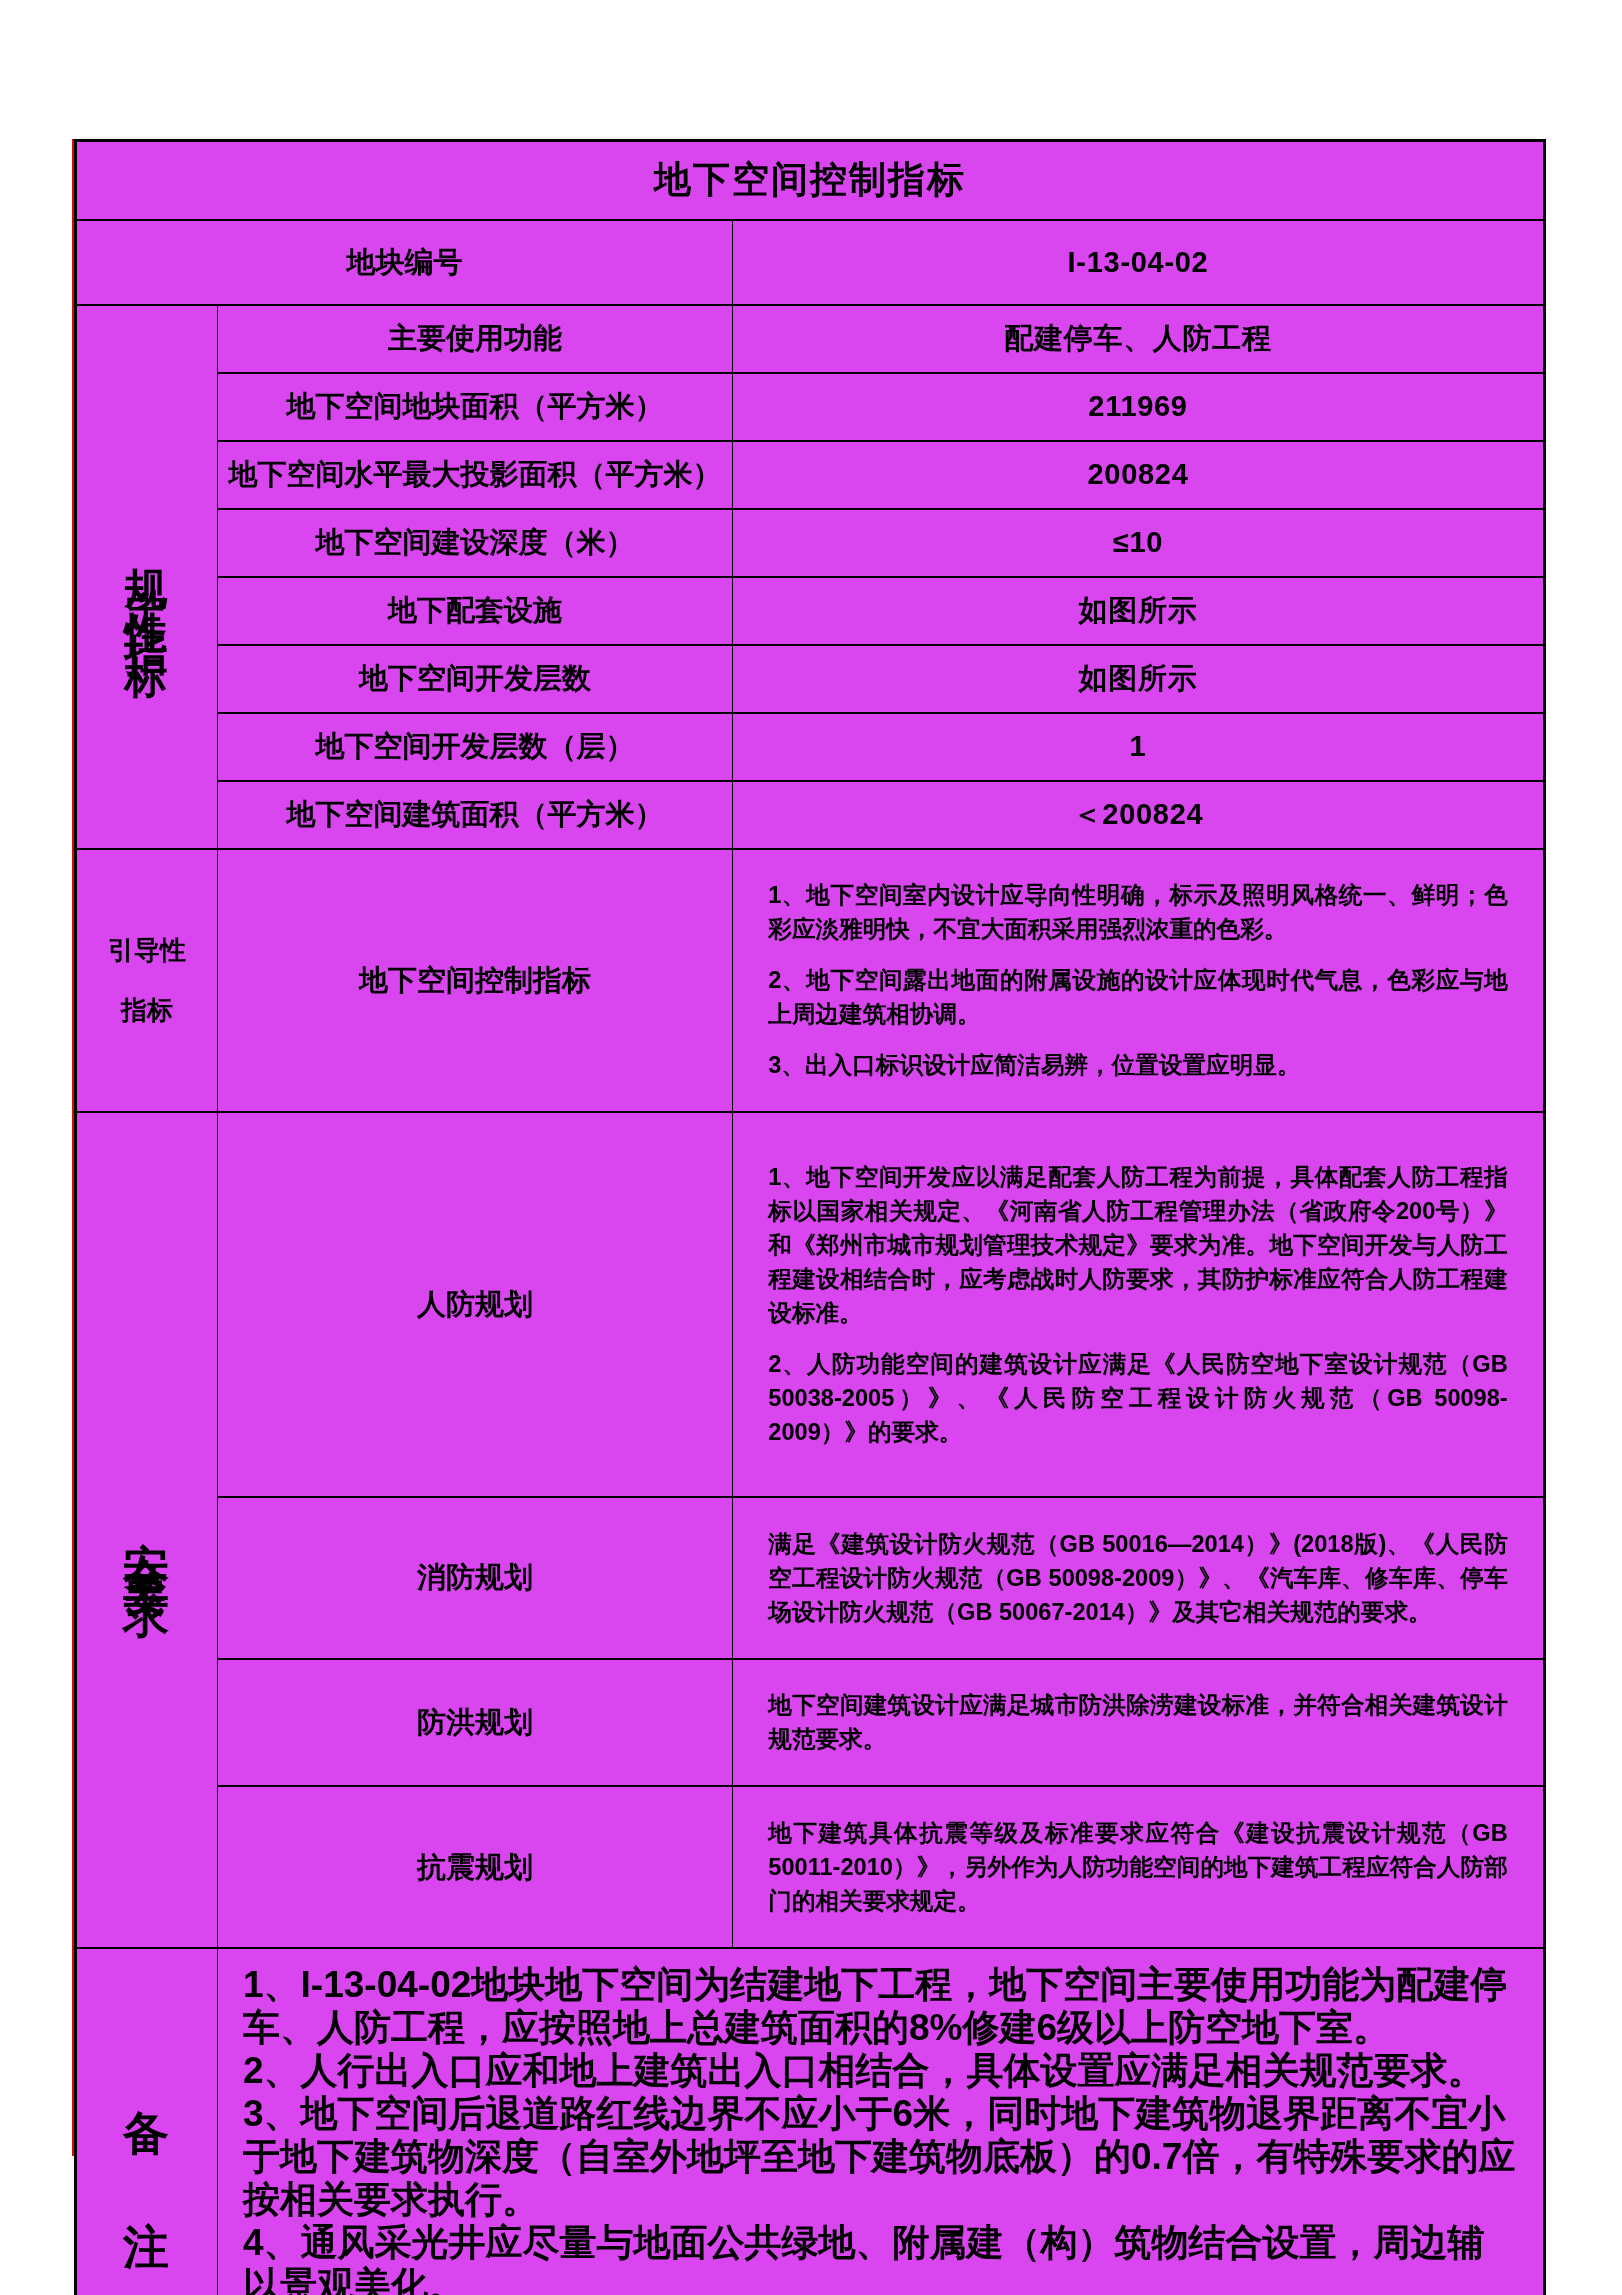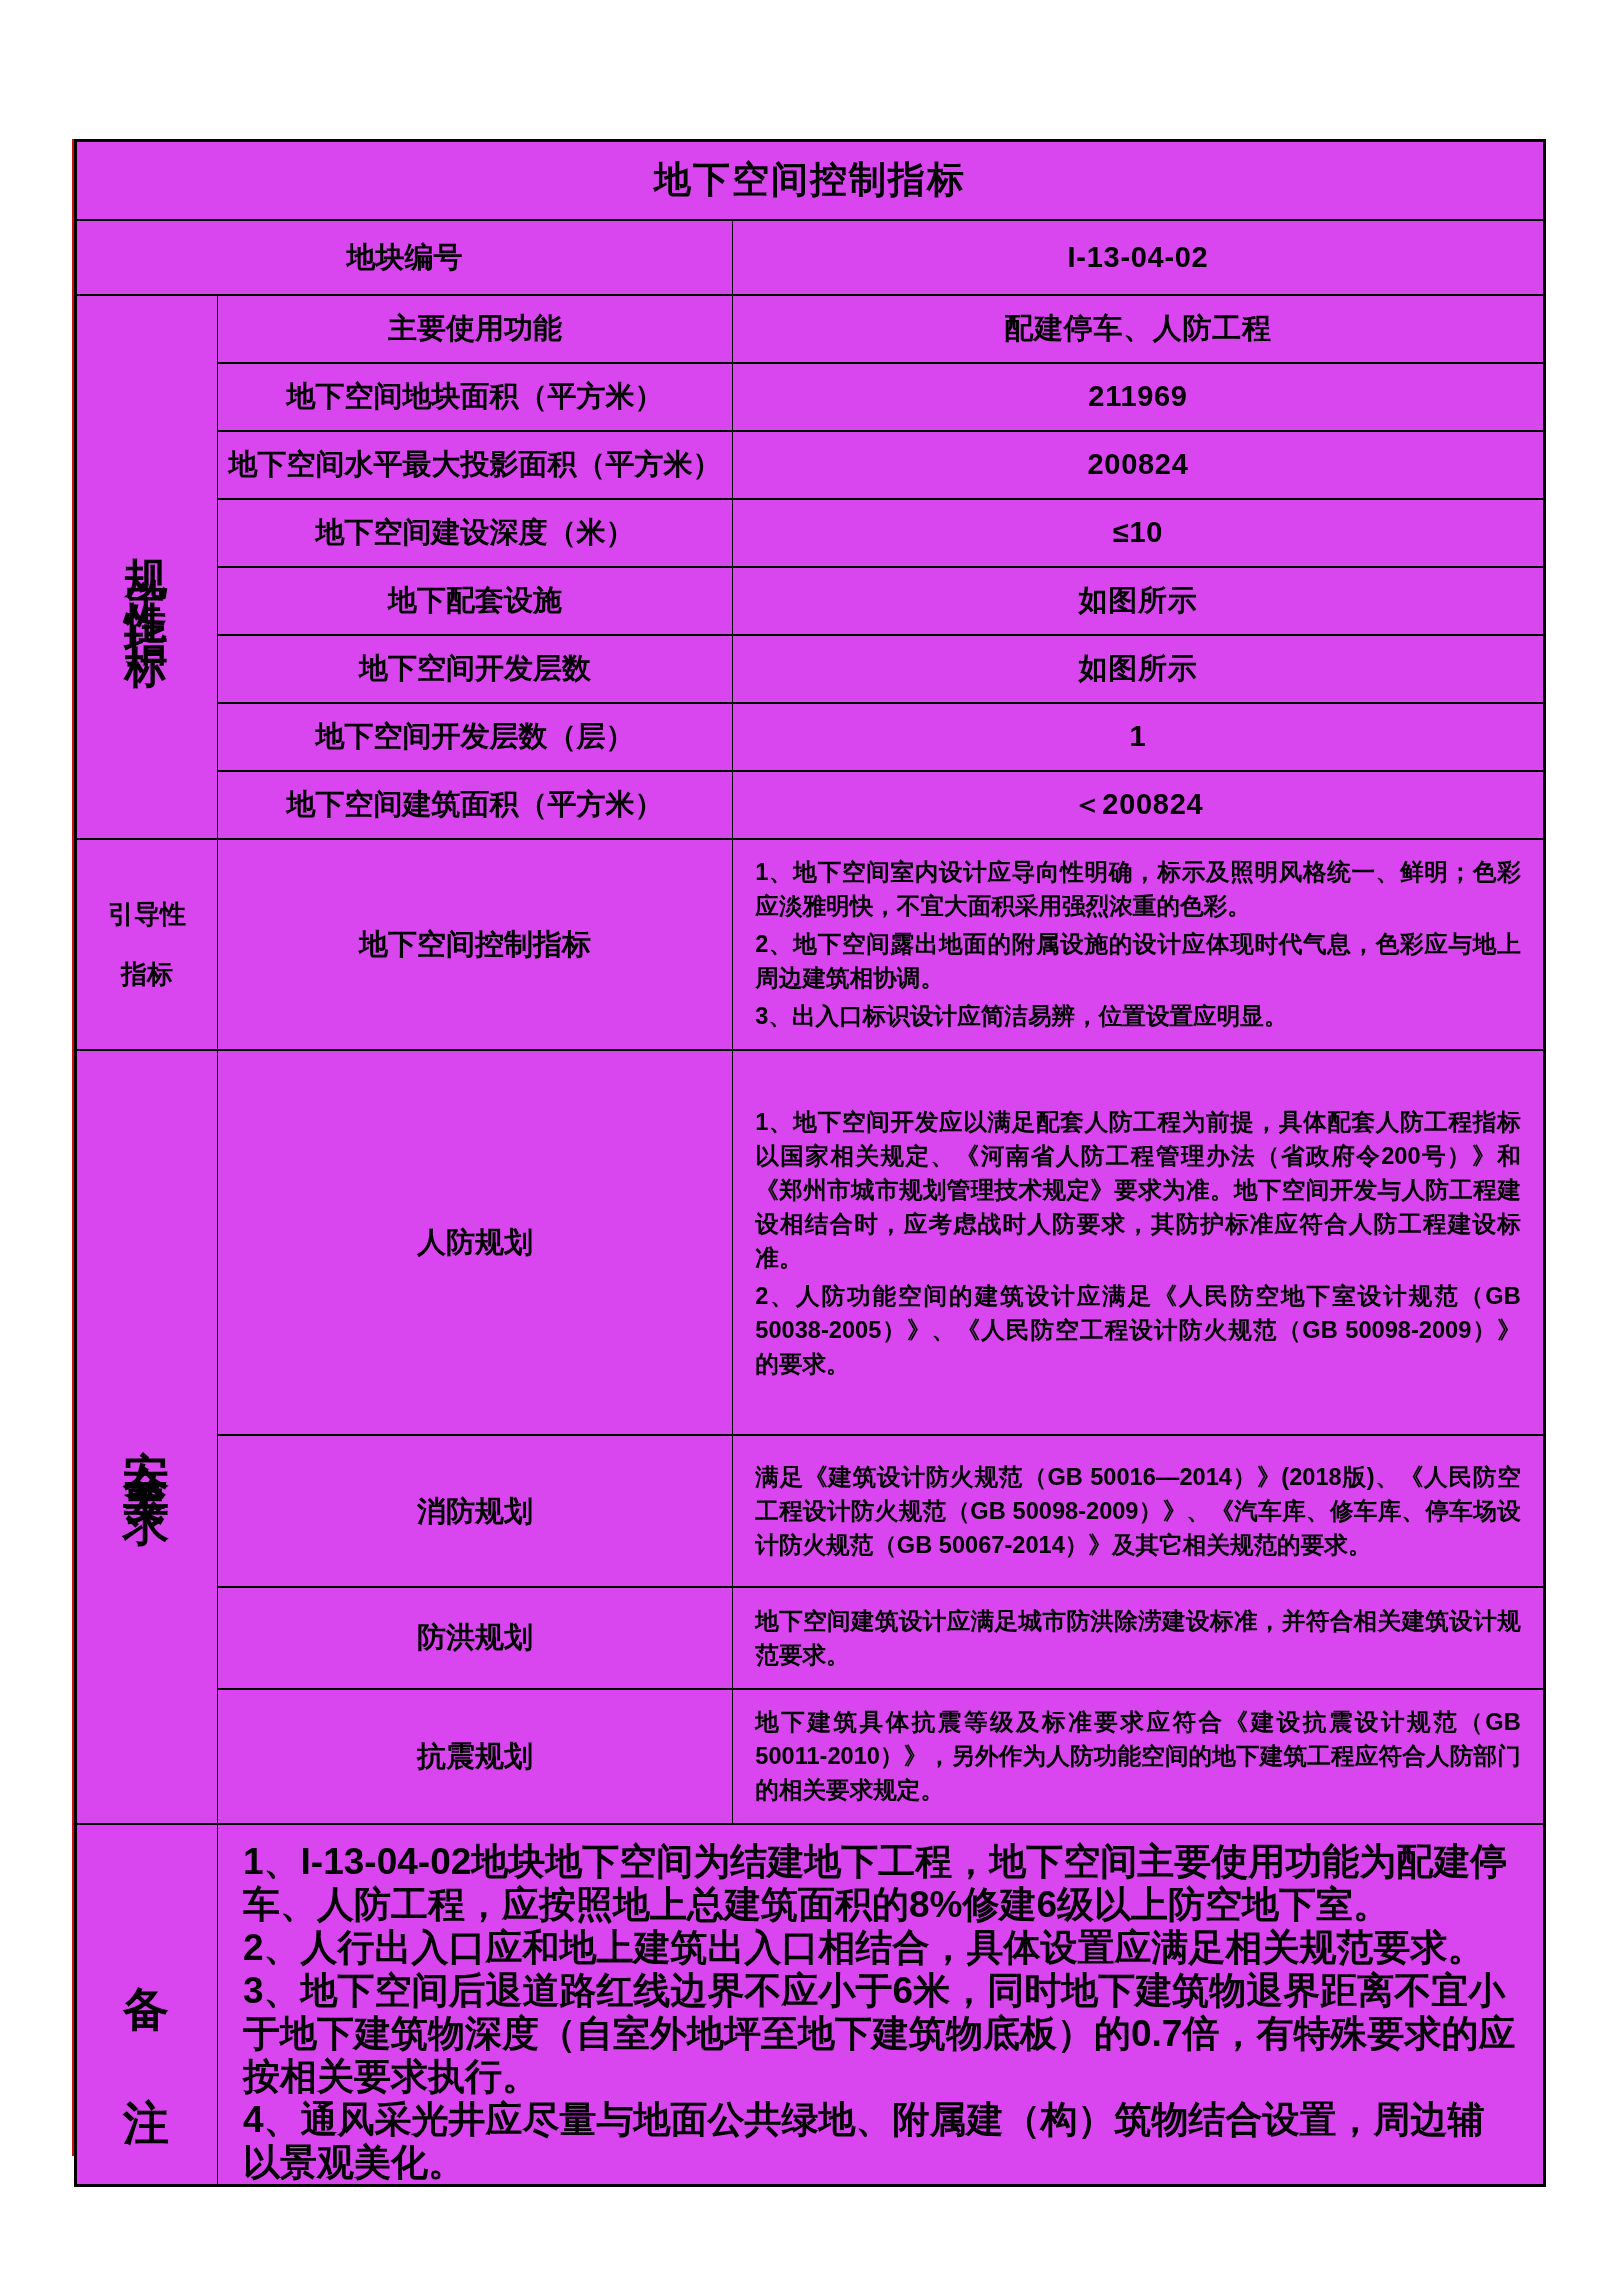--- a/index.html
+++ b/index.html
@@ -27,21 +27,21 @@
   td{
     border-left:1.3px solid #000;border-right:1.3px solid #000;
     border-top:2.6px solid #000;border-bottom:2.6px solid #000;
     padding:2.6px;
     overflow:hidden;
   }
   col.c1{width:142px;} col.c2{width:515px;} col.c3{width:812px;}
 
   
   tr.r-title {height:79px;}
-  tr.r-plot  {height:75px;}
+  tr.r-plot  {height:85px;}
   tr.r-std   {height:68px;}
   tr.r-guide {height:190px;}
   tr.r-civil {height:385px;}
   tr.r-fire  {height:152px;}
   tr.r-flood {height:94px;}
   tr.r-quake {height:124px;}
   tr.r-notes {height:361px;}
 
   .title-cell{
     text-align:center;vertical-align:middle;
@@ -70,21 +70,21 @@
     text-align:center;vertical-align:middle;
     font-size:26px;line-height:60px;
   }
   
   .body-cell{
     vertical-align:middle;
     font-size:23.6px;line-height:34px;
     text-align:justify;
     padding:11.8px 18.3px;
   }
-  .body-cell p{margin:4px;}
+  .body-cell p{margin:17px;}
   .notes-cell{
     vertical-align:top;
     font-size:37px;line-height:43px;
     text-align:left;
     padding:14.4px 26px 0 25px;
   }
   .notes-cell p{margin:0 0 0 0;}
 </style>
 </head>
 <body>

